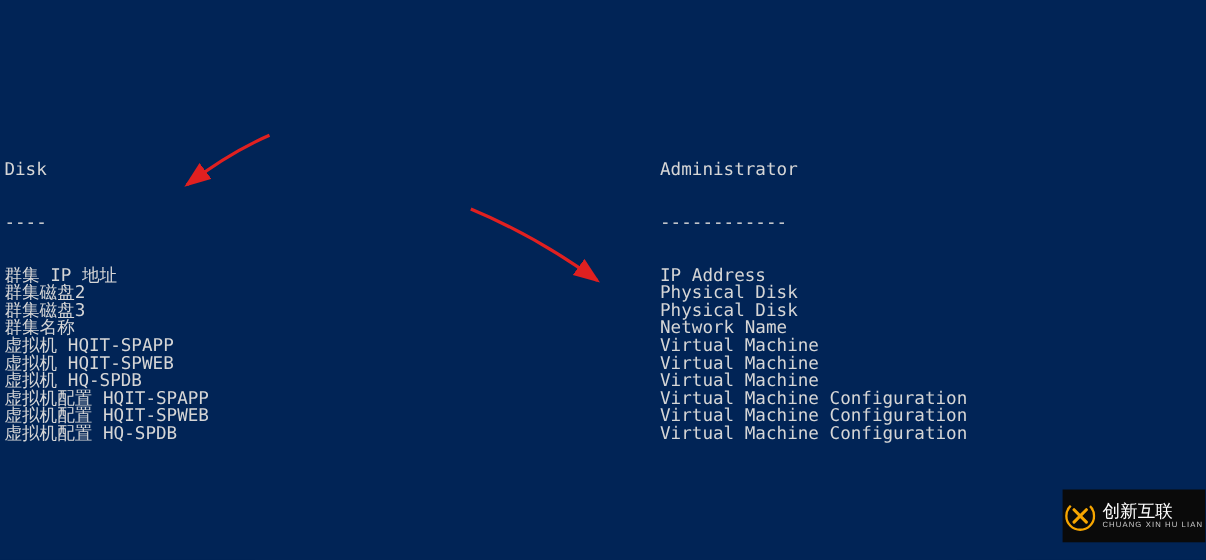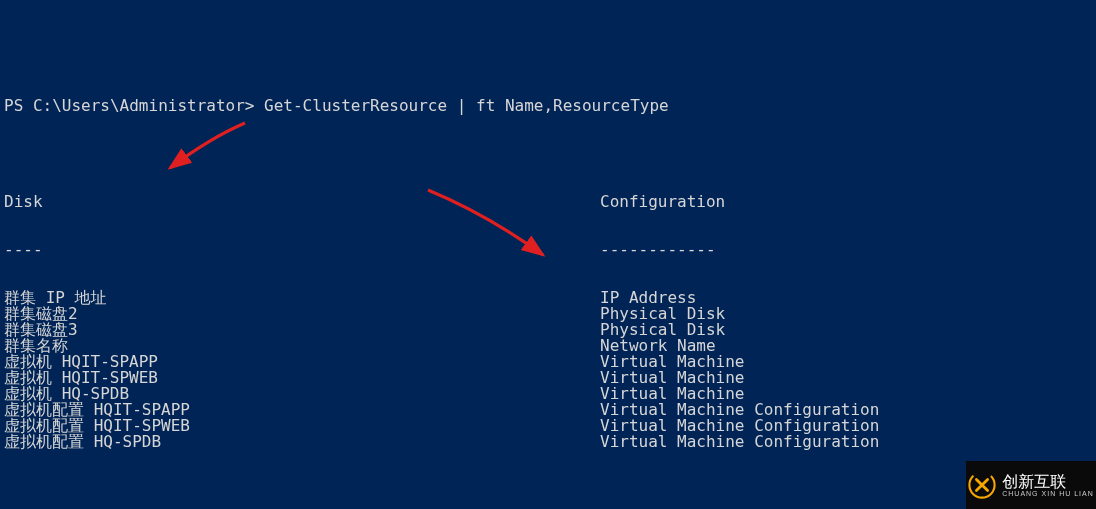--- a/index.html
+++ b/index.html
@@ -24,21 +24,21 @@
     .col1 { display: inline-block; width: 596px; vertical-align: top; }
     .col2 { display: inline-block; vertical-align: top; }
     
     svg.arrow {
       position: absolute;
       pointer-events: none;
     }
     
     .watermark {
       position: absolute;
-      bottom: 0;
+      bottom: 16px;
       right: 0;
       width: 130px;
       height: 48px;
       background: #0a0a0a;
       display: flex;
       align-items: center;
       justify-content: center;
       gap: 6px;
       color: #fff;
       font-family: "Microsoft YaHei", sans-serif;
@@ -52,23 +52,22 @@
       color: #ccc;
     }
     .watermark svg { flex-shrink: 0; }
   </style>
 </head>
 <body>
 
 
 
 <div class="terminal">
-  <div class="row"><span class="prompt-ps">PS C:\Users\Administrator&gt; Get-ClusterResource | ft Name,ResourceType</span></div>
   <div class="blank"></div>
-  <div class="row"><span class="col1">Disk</span><span class="col2">Configuration</span></div>
+  <div class="row"><span class="col1">Disk</span><span class="col2">Administrator</span></div>
   <div class="row"><span class="col1">----</span><span class="col2">------------</span></div>
   <div id="t1-rows"><div class="row"><span class="col1">群集 IP 地址</span><span class="col2">IP Address</span></div><div class="row"><span class="col1">群集磁盘2</span><span class="col2">Physical Disk</span></div><div class="row"><span class="col1">群集磁盘3</span><span class="col2">Physical Disk</span></div><div class="row"><span class="col1">群集名称</span><span class="col2">Network Name</span></div><div class="row"><span class="col1">虚拟机 HQIT-SPAPP</span><span class="col2">Virtual Machine</span></div><div class="row"><span class="col1">虚拟机 HQIT-SPWEB</span><span class="col2">Virtual Machine</span></div><div class="row"><span class="col1">虚拟机 HQ-SPDB</span><span class="col2">Virtual Machine</span></div><div class="row"><span class="col1">虚拟机配置 HQIT-SPAPP</span><span class="col2">Virtual Machine Configuration</span></div><div class="row"><span class="col1">虚拟机配置 HQIT-SPWEB</span><span class="col2">Virtual Machine Configuration</span></div><div class="row"><span class="col1">虚拟机配置 HQ-SPDB</span><span class="col2">Virtual Machine Configuration</span></div></div>
   <div class="blank"></div>
   
   
   
   
   
   
 </div>

